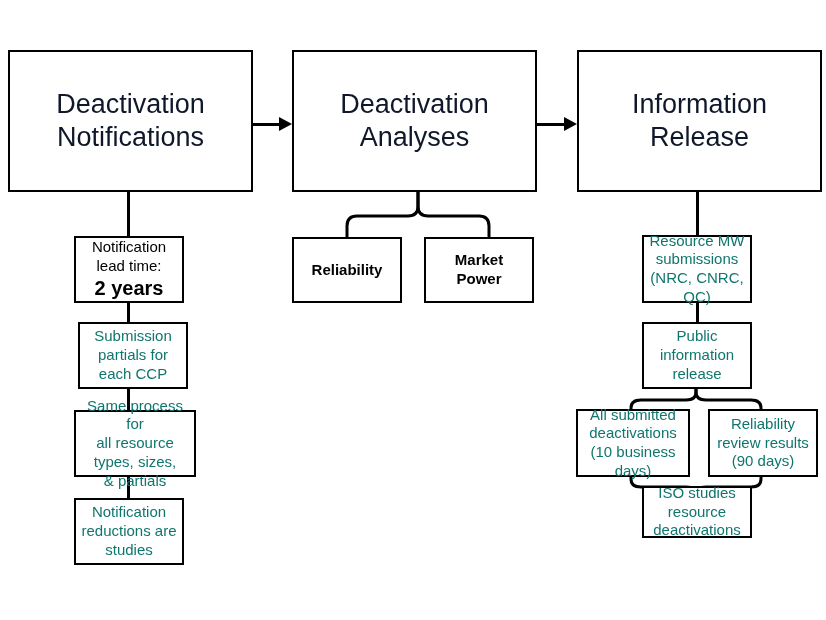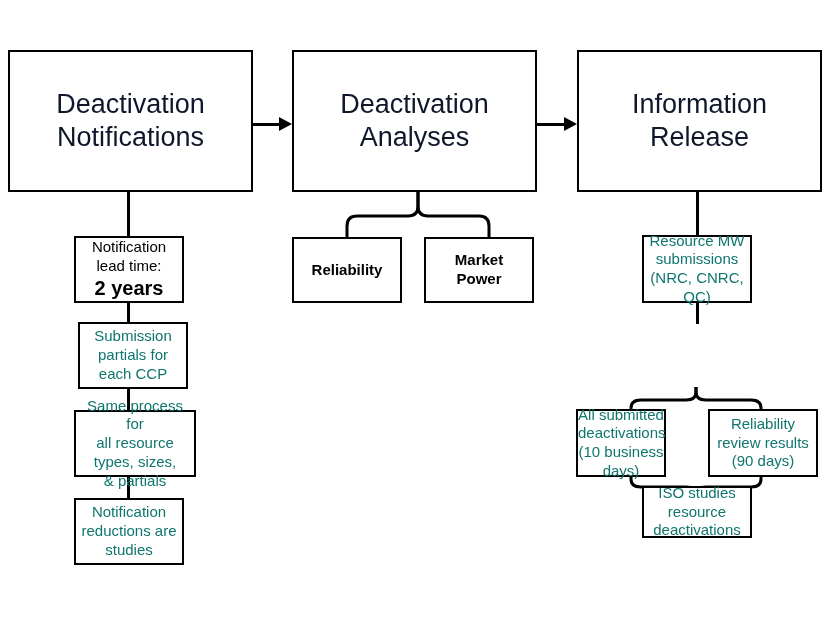--- a/index.html
+++ b/index.html
@@ -175,29 +175,36 @@
 
   <div class="box sub blue" style="left:642px; top:235px; width:110px; height:68px;">
     <div class="inner">
       <span>Resource MW</span><br>
       <span>submissions</span><br>
       <span>(NRC, CNRC,</span><br>
       <span>QC)</span>
     </div>
   </div>
 
+  <div class="box sub blue" style="left:642px; top:322px; width:110px; height:67px;">
+    <div class="inner">
+      <span>Public</span><br>
+      <span>information</span><br>
+      <span>release</span>
+    </div>
+  </div>
 
   <div class="brace" style="left:614px; top:387px; width:164px; height:24px;">
     <svg width="164" height="24" viewBox="0 0 164 24">
       <path d="M82,0 L82,5 Q82,13 72,13 L27,13 Q17,13 17,21 L17,24" fill="none" stroke="#000000" stroke-width="3" stroke-linecap="butt"></path>
       <path d="M82,0 L82,5 Q82,13 92,13 L137,13 Q147,13 147,21 L147,24" fill="none" stroke="#000000" stroke-width="3" stroke-linecap="butt"></path>
     </svg>
   </div>
 
-  <div class="box sub blue" style="left:576px; top:409px; width:90px; height:68px;justify-content:center;">
+  <div class="box sub blue" style="left:576px; top:409px; width:114px; height:68px;justify-content:center;">
     <div class="inner">
       <span>All submitted</span><br>
       <span>deactivations</span><br>
       <span>(10 business</span><br>
       <span>days)</span>
     </div>
   </div>
 
   <div class="box sub blue" style="left:708px; top:409px; width:110px; height:68px;">
     <div class="inner">

